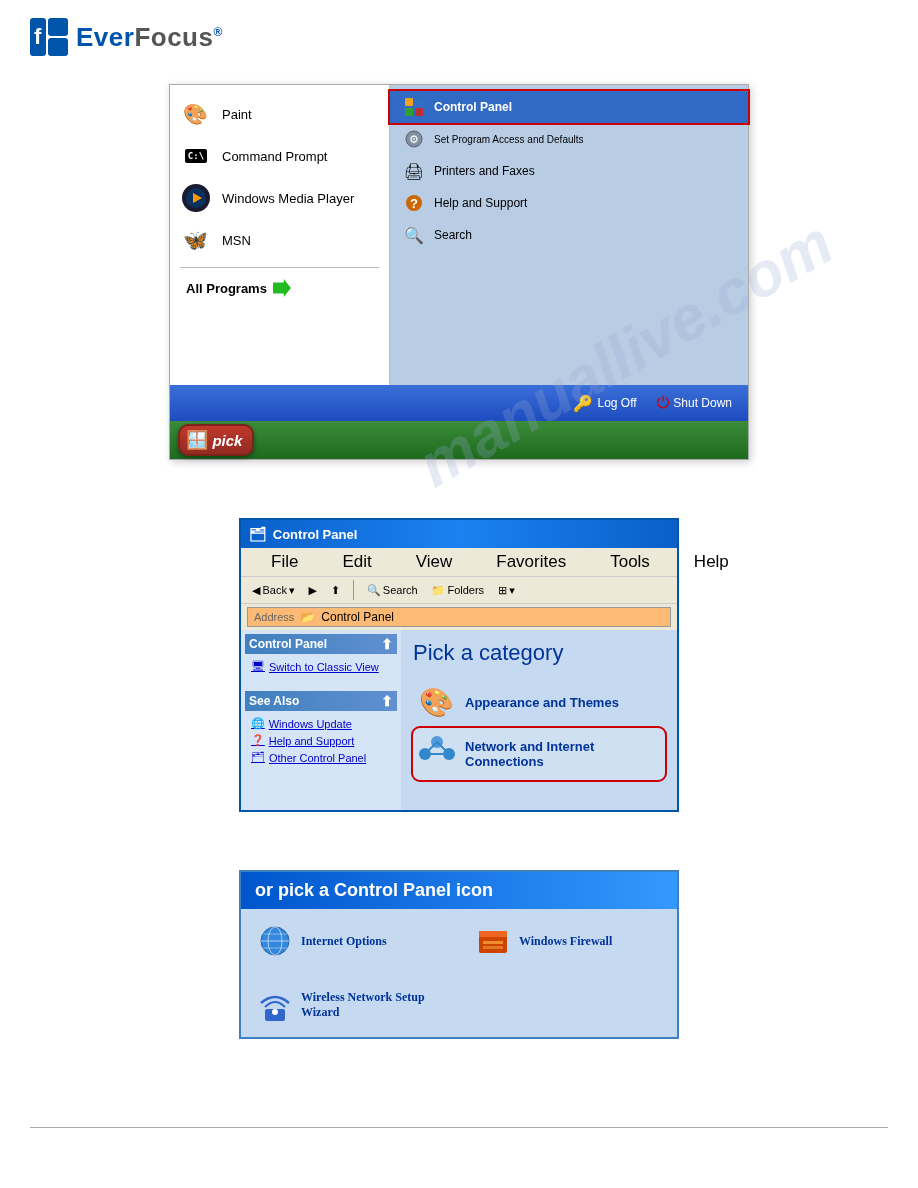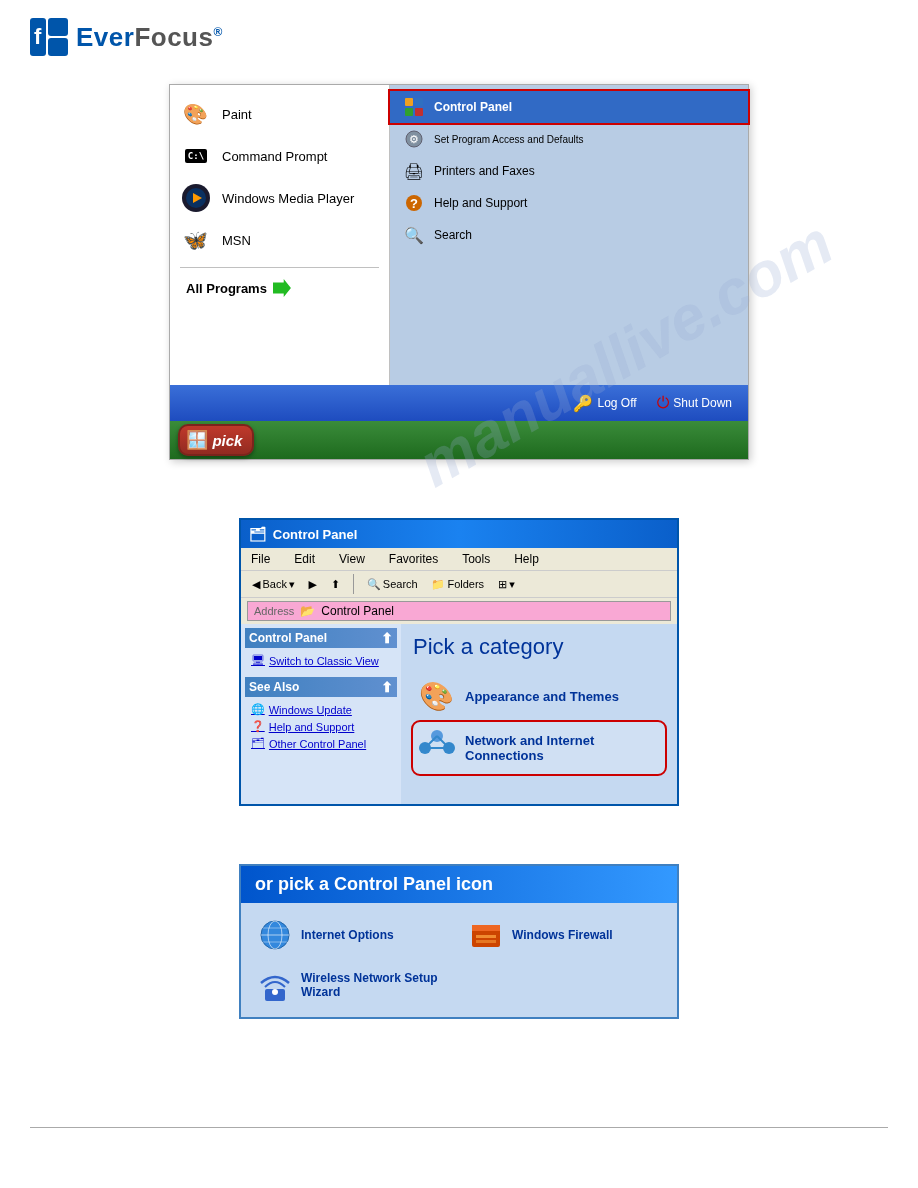--- a/index.html
+++ b/index.html
@@ -245,24 +245,25 @@
       font-size: 14px;
     }
     .cp-menubar {
       background: #ece9d8;
       border-bottom: 1px solid #ccc;
       display: flex;
       padding: 2px 6px;
       gap: 16px;
     }
     .cp-menu-item {
-      font-size: 12px;
+      font-size: 17px;
       color: #000;
       cursor: pointer;
       padding: 2px 4px;
+      margin-left: 20px;
     }
     .cp-toolbar {
       background: #ece9d8;
       border-bottom: 1px solid #ccc;
       display: flex;
       align-items: center;
       padding: 3px 6px;
       gap: 4px;
     }
     .cp-toolbar-btn {
@@ -270,21 +271,21 @@
       align-items: center;
       gap: 2px;
       font-size: 11px;
       cursor: pointer;
       padding: 2px 4px;
       border: 1px solid transparent;
     }
     .cp-toolbar-sep { width: 1px; height: 20px; background: #999; margin: 0 4px; }
 
     .cp-address-bar {
-      background: #f9a8d4;
+      background: #fdba74;
       border: 1px solid #999;
       display: flex;
       align-items: center;
       padding: 2px 6px;
       margin: 3px 6px;
       gap: 6px;
       font-size: 12px;
     }
     .cp-address-label {
       color: #666;
@@ -323,21 +324,21 @@
       align-items: center;
       gap: 4px;
       font-size: 11px;
       color: #0000cc;
       cursor: pointer;
       padding: 2px 0;
       text-decoration: underline;
     }
 
     .cp-see-also {
-      margin-top: 4px;
+      margin-top: 12px;
     }
     .cp-see-also-title {
       display: flex;
       align-items: center;
       justify-content: space-between;
       background: linear-gradient(to right, #4080c0, #6090d0);
       color: #fff;
       font-size: 12px;
       font-weight: bold;
       padding: 2px 4px;
@@ -404,23 +405,24 @@
     .pick-icon-title {
       background: linear-gradient(to right, #0055cc, #3399ff);
       color: #fff;
       font-size: 18px;
       padding: 8px 14px;
       font-weight: bold;
     }
     .pick-icon-grid {
       display: grid;
       grid-template-columns: 1fr 1fr;
-      gap: 2px;
+      gap: 16px;
       padding: 8px;
       background: #c5d9f1;
+      font-family: Liberation Serif, serif;
     }
     .pick-icon-item {
       display: flex;
       align-items: center;
       gap: 8px;
       padding: 6px 8px;
       cursor: pointer;
       border-radius: 2px;
     }
     .pick-icon-item.highlighted {

